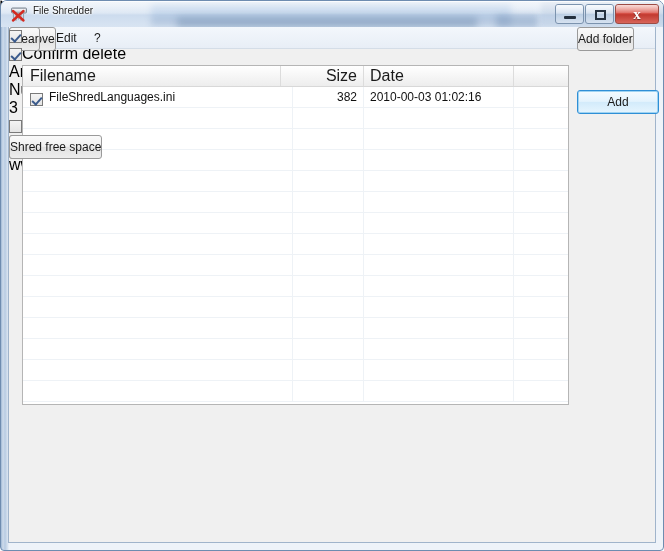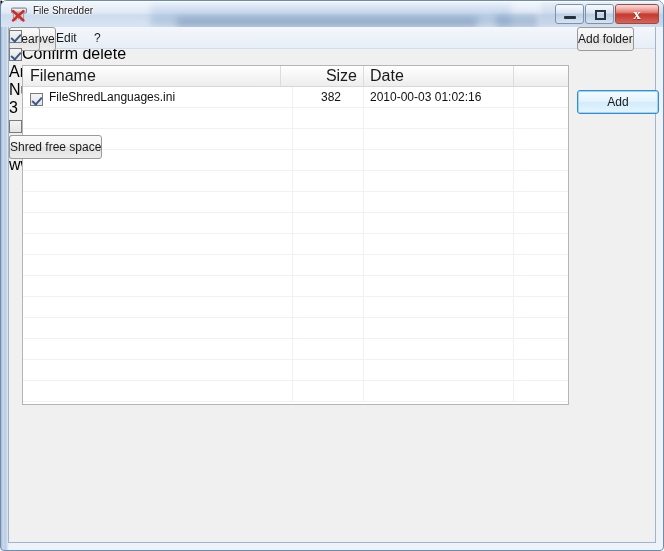--- a/index.html
+++ b/index.html
@@ -227,21 +227,21 @@
     position: absolute;
     top: 0;
     height: 20px;
     line-height: 20px;
     font-size: 12px;
     color: #101010;
     box-sizing: border-box;
     border-right: 1px solid #eef2f6;
   }
   .c-name { left: 0; width: 270px; padding-left: 7px; }
-  .c-size { left: 258px; width: 83px; padding-right: 22px; text-align: right; }
+  .c-size { left: 258px; width: 83px; padding-right: 6px; text-align: right; }
   .c-date { left: 341px; width: 150px; padding-left: 6px; }
   .c-blank { left: 491px; width: 56px; border-right: none; }
 
   .row-check {
     position: absolute;
     left: 7px; top: 3px;
     width: 13px; height: 13px;
   }
   .c-name.has-check { padding-left: 26px; }
 

